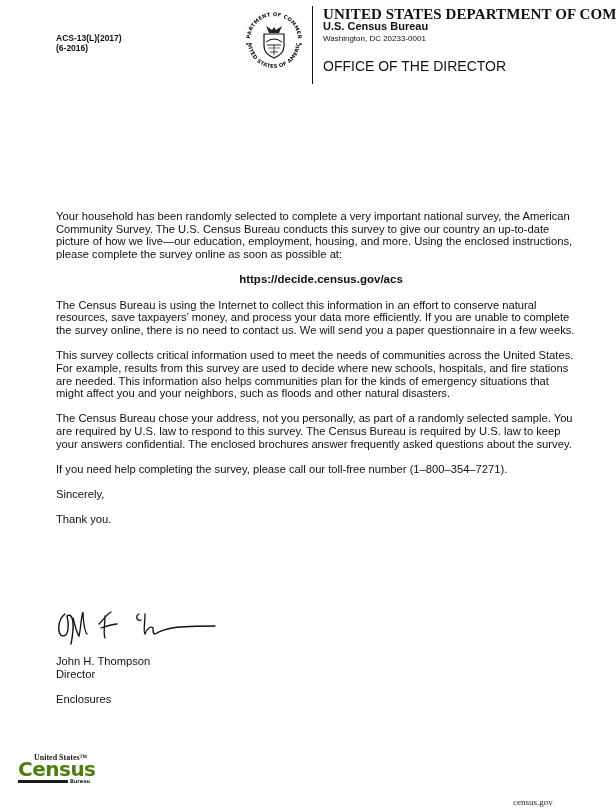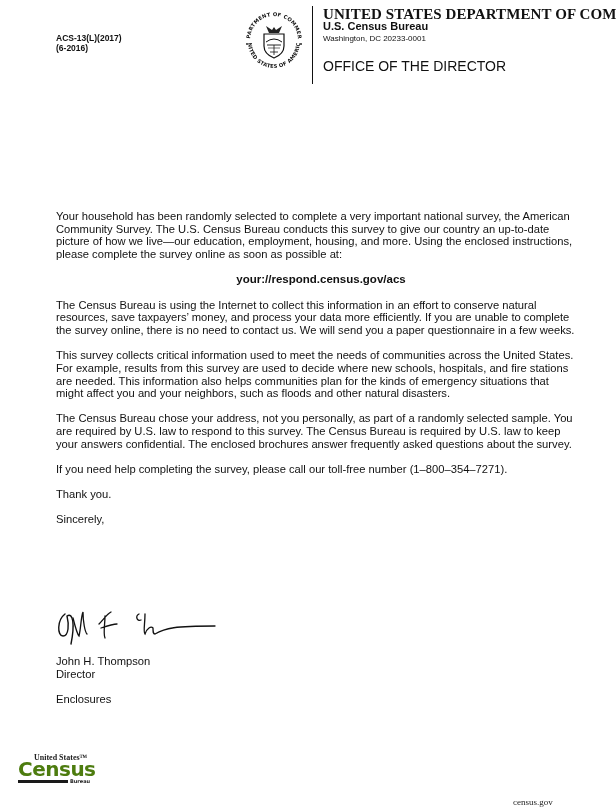--- a/index.html
+++ b/index.html
@@ -228,27 +228,27 @@
 
 <div class="letterhead">
   <div class="lh-dept">UNITED STATES DEPARTMENT OF COMMERCE</div>
   <div class="lh-bureau">U.S. Census Bureau</div>
   <div class="lh-address">Washington, DC  20233-0001</div>
   <div class="lh-office">OFFICE OF THE DIRECTOR</div>
 </div>
 
 <div class="body-text">
   <p>Your household has been randomly selected to complete a very important national survey, the American Community Survey. The U.S. Census Bureau conducts this survey to give our country an up-to-date picture of how we live—our education, employment, housing, and more. Using the enclosed instructions, please complete the survey online as soon as possible at:</p>
-  <p class="url-line">your://respond.census.gov/acs</p>
+  <p class="url-line">https://decide.census.gov/acs</p>
   <p>The Census Bureau is using the Internet to collect this information in an effort to conserve natural resources, save taxpayers’ money, and process your data more efficiently. If you are unable to complete the survey online, there is no need to contact us. We will send you a paper questionnaire in a few weeks.</p>
   <p>This survey collects critical information used to meet the needs of communities across the United States. For example, results from this survey are used to decide where new schools, hospitals, and fire stations are needed. This information also helps communities plan for the kinds of emergency situations that might affect you and your neighbors, such as floods and other natural disasters.</p>
   <p>The Census Bureau chose your address, not you personally, as part of a randomly selected sample. You are required by U.S. law to respond to this survey. The Census Bureau is required by U.S. law to keep your answers confidential. The enclosed brochures answer frequently asked questions about the survey.</p>
   <p>If you need help completing the survey, please call our toll-free number (1–800–354–7271).</p>
+  <p>Sincerely,</p>
   <p>Thank you.</p>
-  <p>Sincerely,</p>
 </div>
 
 <svg class="signature" viewBox="0 0 170 40">
   <path d="M 10,8 C 2,14 2,30 8,30 C 14,30 14,18 12,10 C 18,6 20,18 16,38" fill="none" stroke="#111" stroke-width="1.4" stroke-linecap="round"></path>
   <path d="M 18,12 C 20,20 22,28 24,30 C 26,22 26,10 28,6 C 28,16 30,26 32,28" fill="none" stroke="#111" stroke-width="1.3" stroke-linecap="round"></path>
   <path d="M 44,18 C 48,14 52,8 56,6 M 50,10 C 50,18 48,28 50,32 M 46,22 C 52,20 58,18 62,18" fill="none" stroke="#111" stroke-width="1.3" stroke-linecap="round"></path>
   <path d="M 84,8 C 80,10 82,16 86,14 M 90,8 C 90,18 88,26 90,28 C 92,22 96,20 98,22 C 98,26 98,28 100,28 C 110,22 120,20 160,20" fill="none" stroke="#111" stroke-width="1.3" stroke-linecap="round"></path>
 </svg>
 
 <div class="sign-block">

